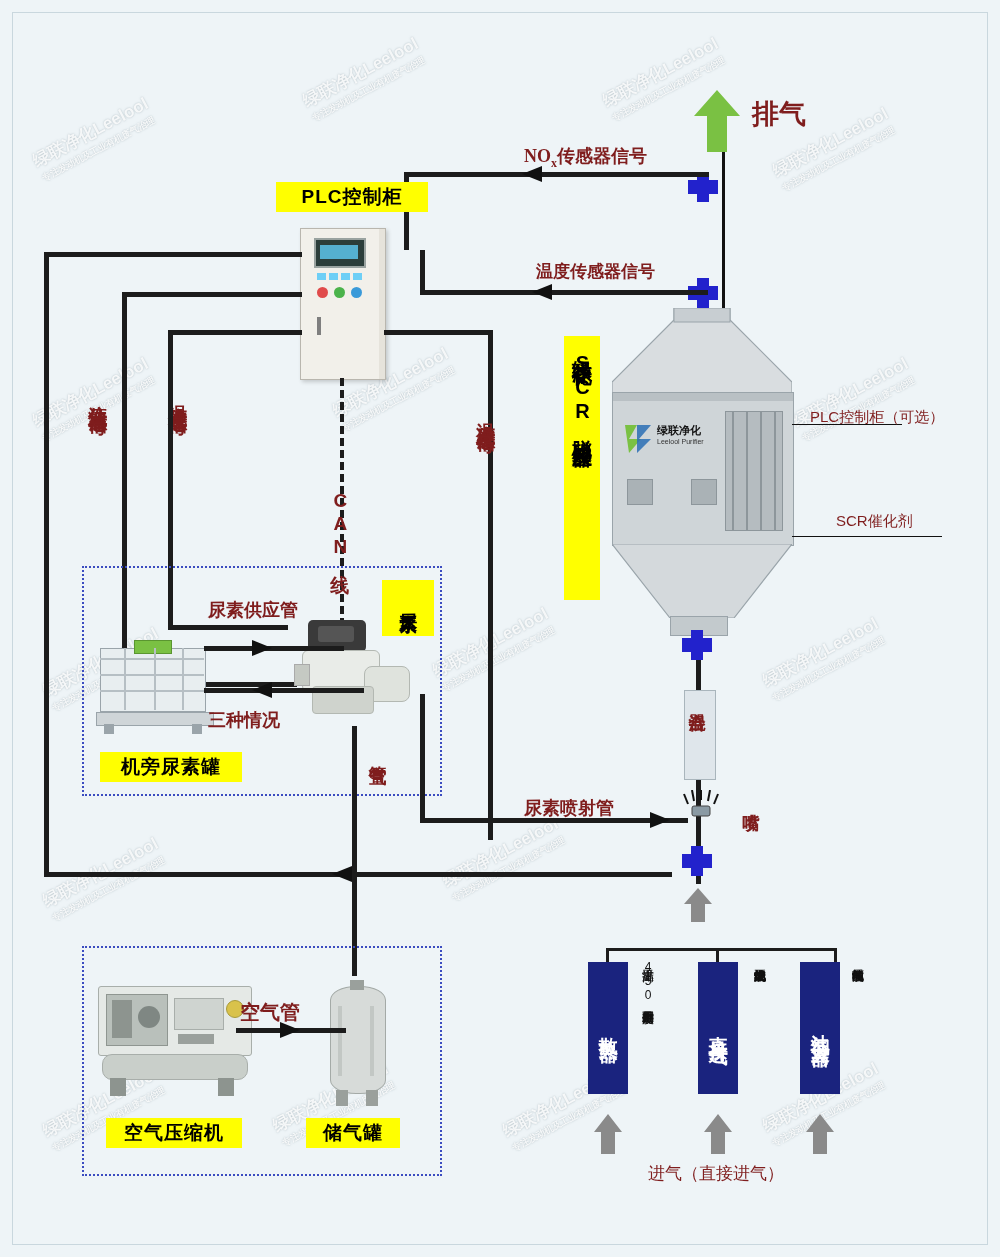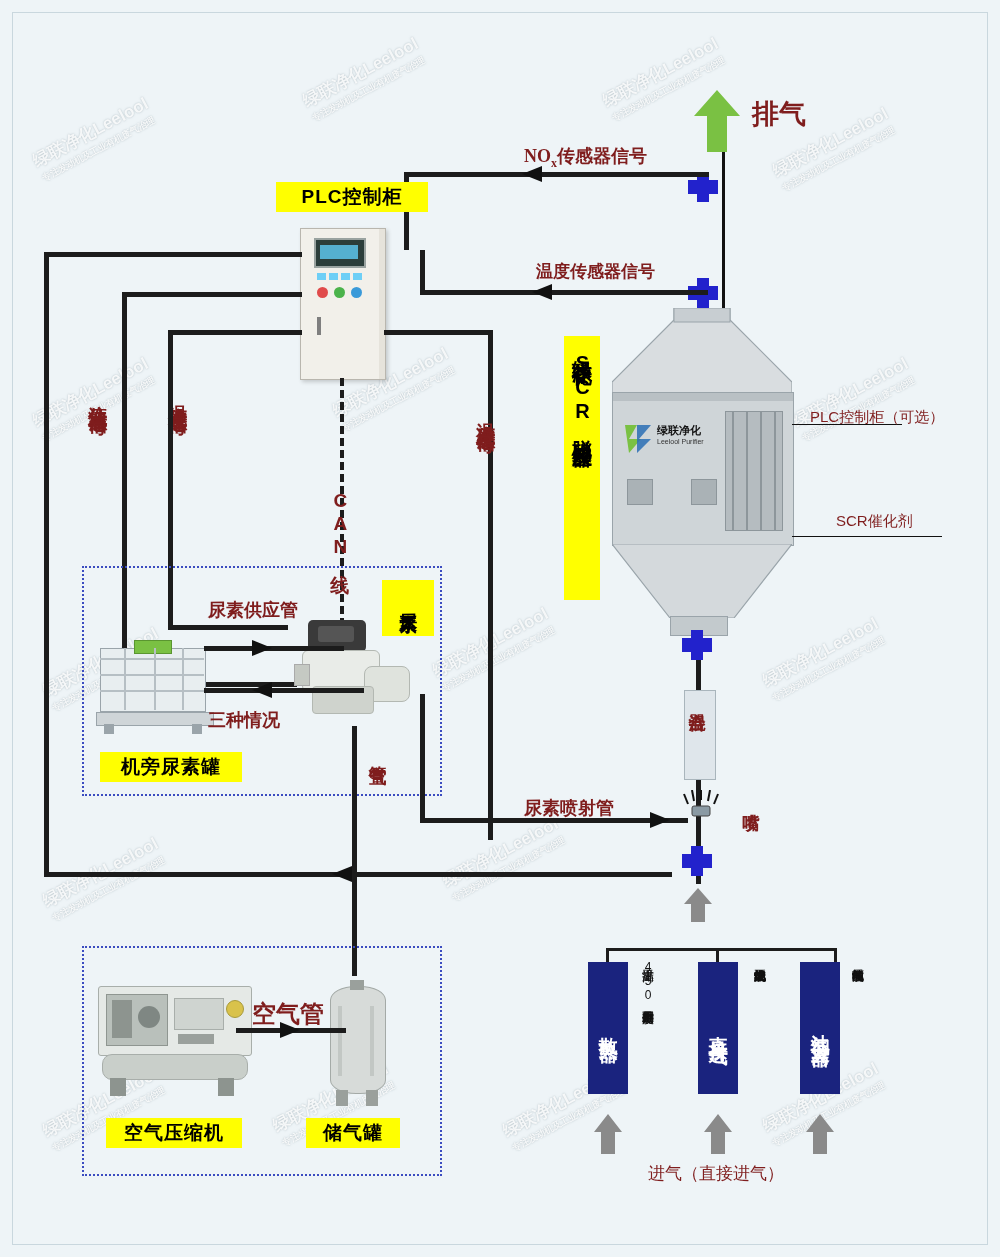--- a/index.html
+++ b/index.html
@@ -337,21 +337,21 @@
     <div style="position:absolute; left:8px; top:26px; width:4px; height:70px; background:#c2c7c4;"></div>
     <div style="position:absolute; left:40px; top:26px; width:4px; height:70px; background:#c2c7c4;"></div>
     <div style="position:absolute; left:6px; top:110px; width:12px; height:16px; background:#9aa09c;"></div>
     <div style="position:absolute; left:36px; top:110px; width:12px; height:16px; background:#9aa09c;"></div>
   </div>
 
   <div class="pipe pipe-h" style="left:236px; top:1028px; width:110px;"></div>
   <svg style="position:absolute; left:280px; top:1019px;" width="22" height="22">
     <polygon points="0,3 0,19 20,11" fill="#111"></polygon>
   </svg>
-  <div class="label-plain" style="left:252px; top:1000px; font-size:24px;">空气管</div>
+  <div class="label-plain" style="left:240px; top:1000px; font-size:20px;">空气管</div>
 
   <div class="label-yellow" style="left:106px; top:1118px; width:136px; height:30px; font-size:19px; line-height:24px;">空气压缩机</div>
   <div class="label-yellow" style="left:306px; top:1118px; width:94px; height:30px; font-size:19px; line-height:24px;">储气罐</div>
 
   <div class="pipe pipe-h" style="left:606px; top:948px; width:230px; height:3px;"></div>
   <div class="pipe pipe-v" style="left:606px; top:948px; height:16px; width:3px;"></div>
   <div class="pipe pipe-v" style="left:716px; top:948px; height:16px; width:3px;"></div>
   <div class="pipe pipe-v" style="left:834px; top:948px; height:16px; width:3px;"></div>
 
   <div class="blue-box" style="left:588px; top:962px; width:40px; height:132px;">

